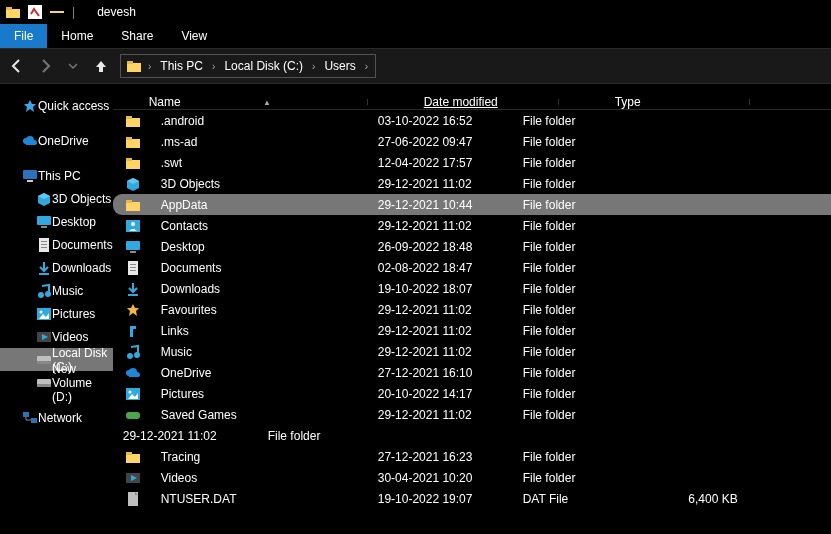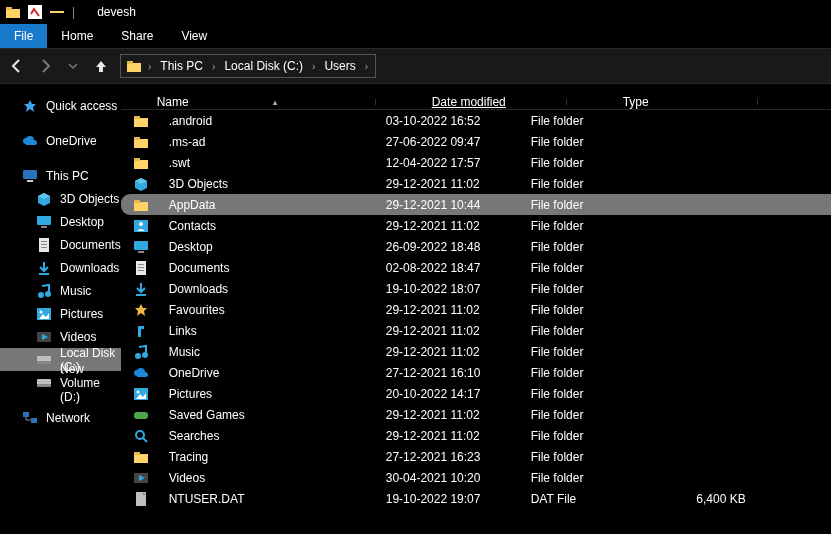--- a/index.html
+++ b/index.html
@@ -18,21 +18,21 @@
 .nav-arrow { width: 18px; height: 18px; display: inline-flex; align-items: center; justify-content: center; color: #fff; opacity: .9; }
 .nav-arrow.dim { opacity: .4; }
 .addrbar { flex: 0 0 auto; display: flex; align-items: center; height: 24px; background: #191919; border: 1px solid #535353; padding: 0 4px 0 2px; }
 .addrbar .crumb { padding: 0 6px; color: #fff; line-height: 22px; cursor: pointer; }
 .addrbar .chev { color: #aaa; padding: 0 3px; font-size: 10px; }
 .addrbar .ficon { width: 18px; height: 18px; display:inline-flex; align-items:center; justify-content:center; margin: 0 2px; }
 
 .main { display: flex; height: calc(534px - 24px - 24px - 36px); }
 
 .sidebar { width: 168px; background: #000; padding: 10px 0 0 0; }
-.side-item { display: flex; align-items: center; height: 23px; padding-left: 22px; gap: 8px; cursor: pointer; color: #fff; }
+.side-item { display: flex; align-items: center; height: 23px; padding-left: 22px; cursor: pointer; color: #fff; }
 .side-item.child { padding-left: 36px; }
 .side-item.selected { background: #777777; }
 .side-group-gap { height: 12px; }
 .side-icon { width: 16px; height: 16px; display:inline-flex; align-items:center; justify-content:center; flex: 0 0 16px; }
 
 .listpane { flex: 1; background: #000; position: relative; }
 .cols { display: flex; height: 26px; align-items: flex-end; border-bottom: 1px solid #2a2a2a; color: #fff; gap: 46px; }
 .col { padding-left: 10px; position: relative; }
 .col.name { width: 255px; padding-left: 36px; }
 .col.date { width: 145px; text-decoration: underline; }
@@ -467,29 +467,20 @@
                 <rect x="1" y="3" width="14" height="7" rx="3" fill="#4aa64a"></rect>
               </svg>
             </span>
             <span>Saved Games</span>
           </div>
           <div class="cell date">29-12-2021 11:02</div>
           <div class="cell type">File folder</div>
           <div class="cell size"></div>
         </div>
         <div class="row">
-          <div class="cell name">
-            <span class="row-icon">
-              <svg width="14" height="14">
-                <circle cx="6" cy="6" r="4" stroke="#2fa9e0" stroke-width="2" fill="none"></circle>
-                <path d="M9 9 L13 13" stroke="#2fa9e0" stroke-width="2"></path>
-              </svg>
-            </span>
-            <span>Searches</span>
-          </div>
           <div class="cell date">29-12-2021 11:02</div>
           <div class="cell type">File folder</div>
           <div class="cell size"></div>
         </div>
         <div class="row">
           <div class="cell name">
             <span class="row-icon">
               <svg width="16" height="16">
                 <rect x="1" y="5" width="14" height="9" fill="#ffd467"></rect>
                 <rect x="1" y="3" width="6" height="3" fill="#e8b84d"></rect>

